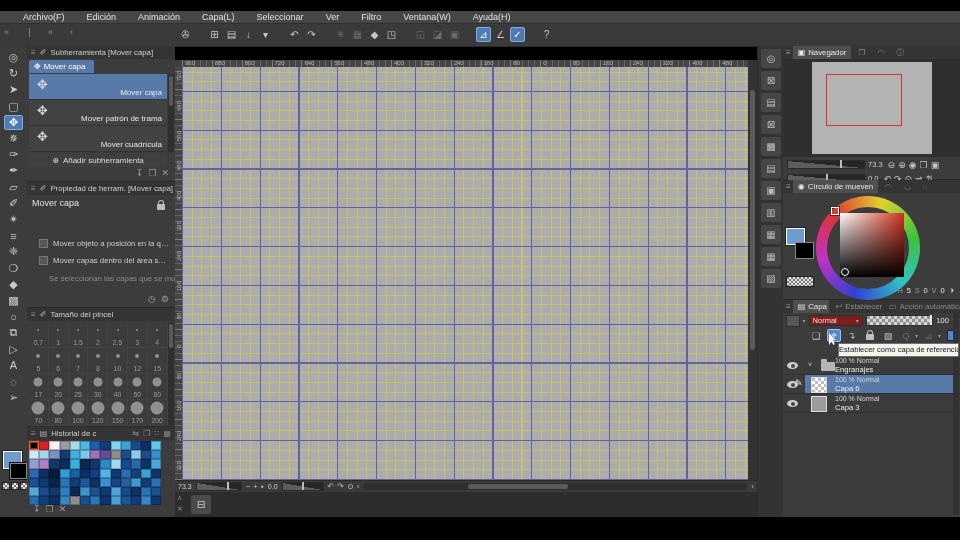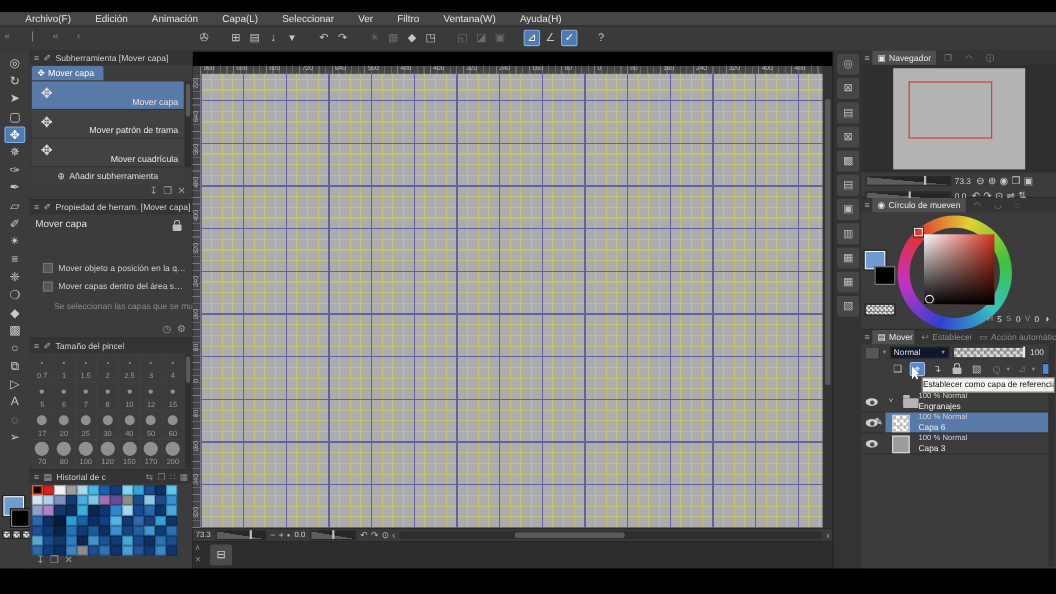--- a/index.html
+++ b/index.html
@@ -144,21 +144,21 @@
     background:linear-gradient(to bottom,rgba(0,0,0,0),#000),linear-gradient(to right,#fff,#d23220);}
   .ring-marker{position:absolute;width:6px;height:6px;border:1.5px solid #fff;outline:1px solid #333;background:transparent;}
   .sv-marker{position:absolute;width:6px;height:6px;border:1.5px solid #fff;border-radius:50%;outline:1px solid #333;}
   .cw-swatch{position:absolute;box-sizing:border-box;}
   #hsv-row{position:absolute;right:6px;bottom:4px;display:flex;align-items:center;gap:4px;}
   #hsv-row .hsv-l{font-size:7px;color:#9a9a9a;}
   #hsv-row .hsv-v{font-size:7.5px;color:#e0e0e0;}
   
   .lp-controls{position:absolute;left:0;top:13px;width:100%;height:15px;display:flex;align-items:center;
                gap:3px;padding:0 3px;box-sizing:border-box;}
-  .blend-select{width:56px;height:11px;background:#0f172a;border:1px solid #2e2e2e;font-size:7.5px;
+  .blend-select{width:56px;height:11px;background:#7f1d1d;border:1px solid #2e2e2e;font-size:7.5px;
                 color:#e0e0e0;display:flex;align-items:center;justify-content:space-between;padding:0 3px;box-sizing:border-box;}
   .op-slider{width:68px;height:9px;border:1px solid #2e2e2e;position:relative;
      background:conic-gradient(#d8d8d8 25%,#8f8f8f 0 50%,#d8d8d8 0 75%,#8f8f8f 0);background-size:6px 6px;}
   .op-slider::after{content:"";position:absolute;right:0;top:-1px;width:2px;height:10px;background:#e8e8e8;}
   #layer-icons{position:absolute;left:26px;top:29px;display:flex;gap:4px;align-items:center;}
   .li-btn{width:14px;height:13px;display:flex;align-items:center;justify-content:center;font-size:9px;
           color:#c2c2c2;border-radius:2px;position:relative;}
   .li-btn.act{background:#5b87c7;color:#fff;border:1px solid #9cc0ea;box-sizing:border-box;}
   .li-btn.dis{color:#6e6e6e;}
   .li-chip{width:9px;height:9px;background:#4f87d8;border:1px solid #222;}
@@ -739,21 +739,21 @@
         <span class="hsv-v">0</span>
         <span class="nav-icon">◑</span>
       </div>
   </div>
 
   <div class="abs rpanel" id="layer-panel" style="top:300px;height:217px;border-bottom:none;">
     <div class="rtabs" id="layer-tabs">
         <span class="ham" style="font-size: 8px; color: rgb(154, 154, 154);">≡</span>
         <span class="rtab active">
           <span class="tglyph">▤</span>
-          <span>Mover</span>
+          <span>Capa</span>
         </span>
         <span class="rtab inactive">
           <span class="tglyph">↩</span>
           <span>Establecer</span>
         </span>
         <span class="rtab inactive">
           <span class="tglyph">▭</span>
           <span>Acción automática</span>
         </span>
       </div>

